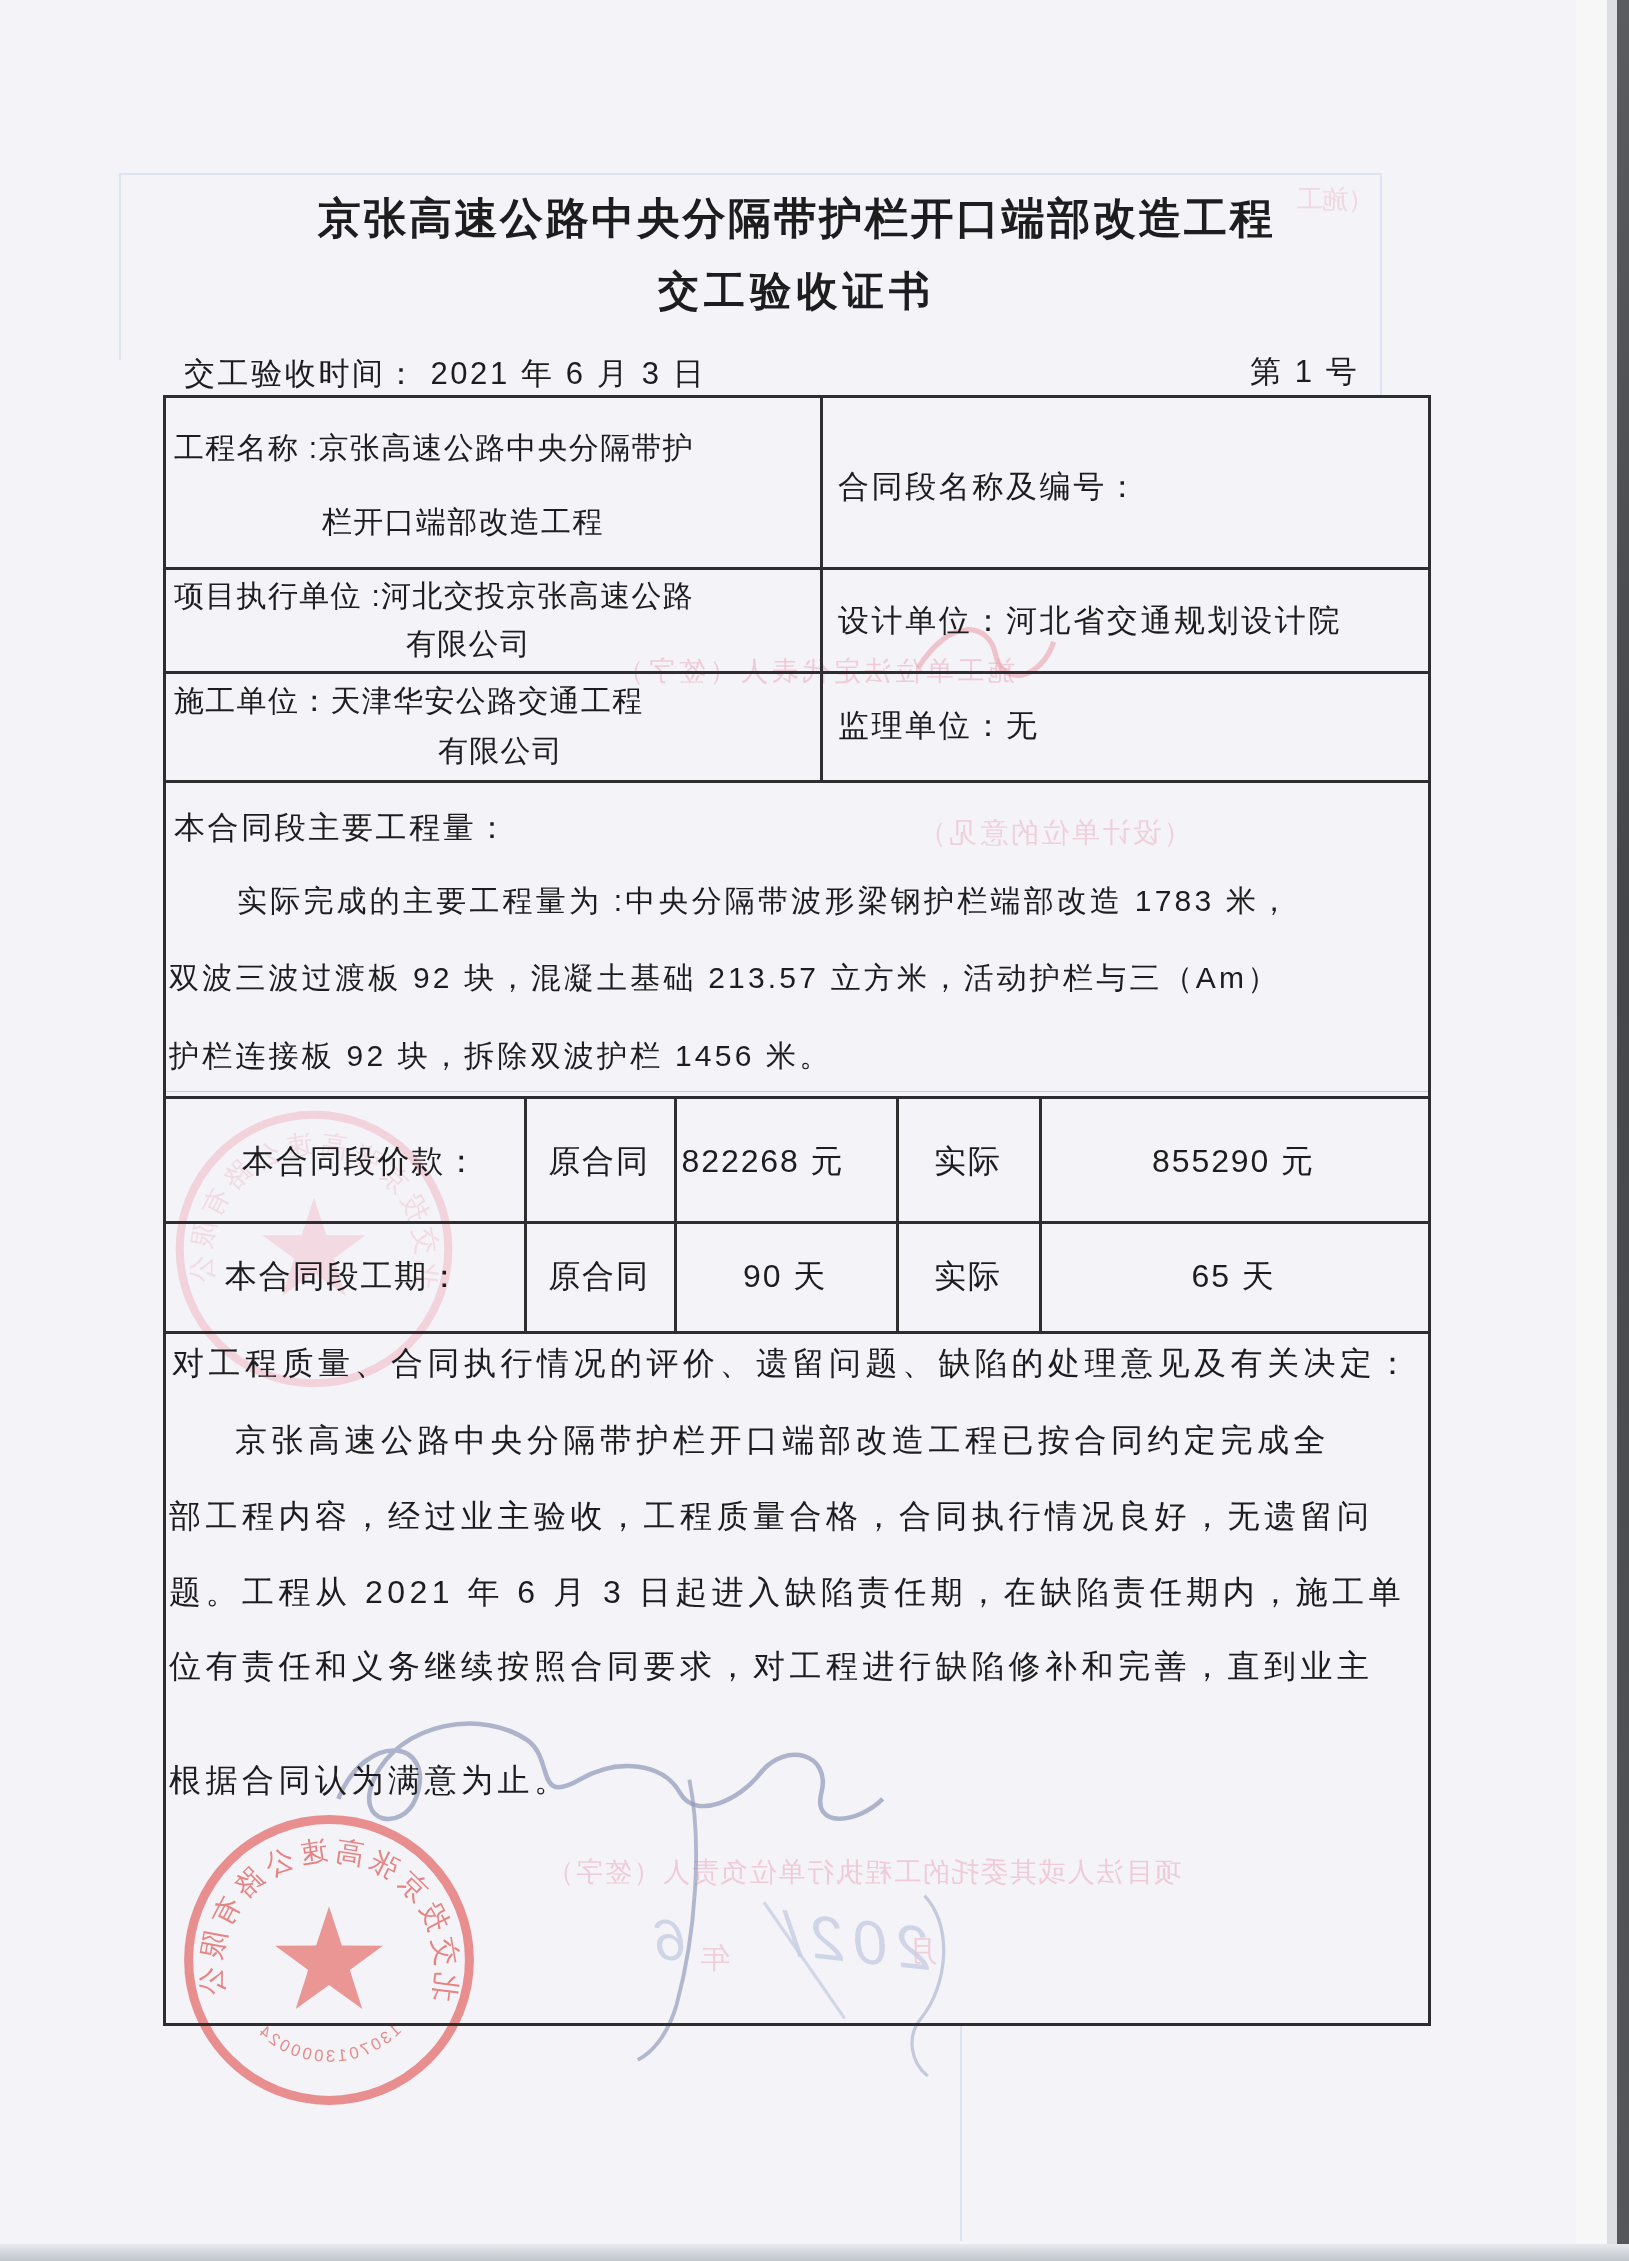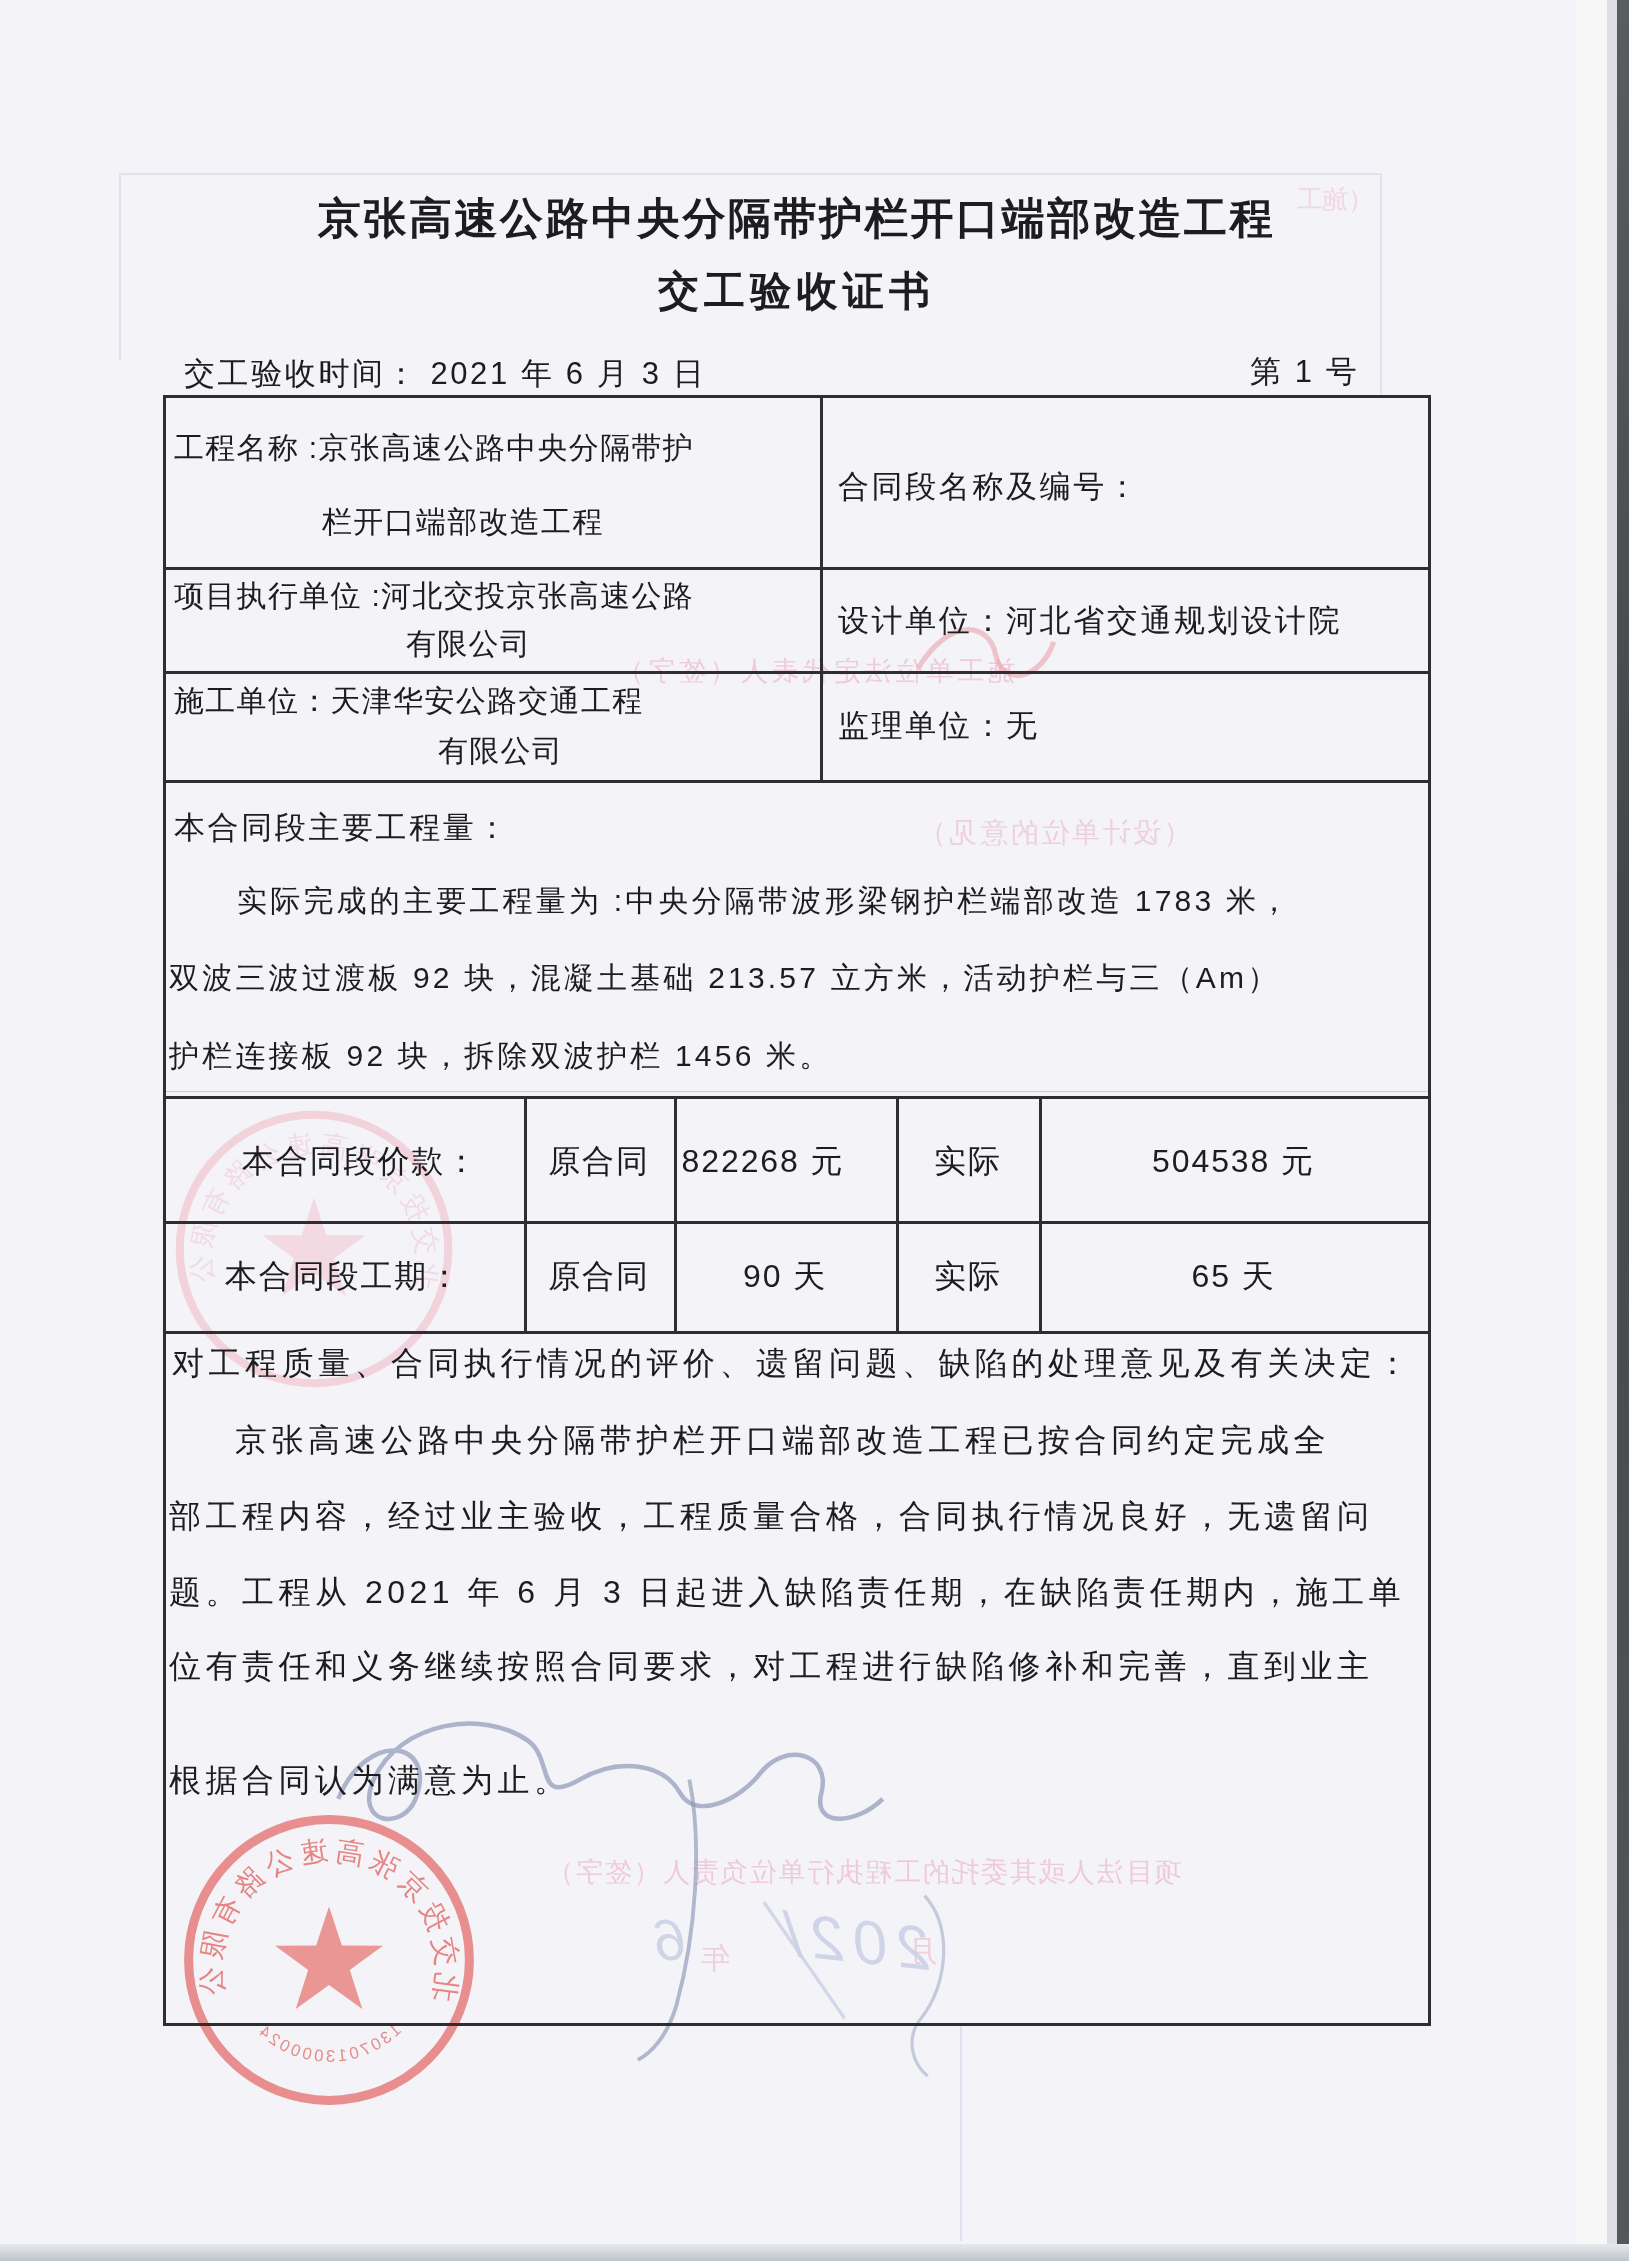--- a/index.html
+++ b/index.html
@@ -139,21 +139,21 @@
 
   <div class="txt fs48" style="left:174px;top:807px;">本合同段主要工程量：</div>
   <div class="txt fs46q" style="left:237px;top:881px;">实际完成的主要工程量为 :中央分隔带波形梁钢护栏端部改造 1783 米，</div>
   <div class="txt fs46q" style="left:169px;top:958px;">双波三波过渡板 92 块，混凝土基础 213.57 立方米，活动护栏与三（Am）</div>
   <div class="txt fs46q" style="left:169px;top:1036px;">护栏连接板 92 块，拆除双波护栏 1456 米。</div>
 
   <div class="txt fs50 center" style="left:163px;top:1140px;width:361px;padding-left:17px;">本合同段价款：</div>
   <div class="txt fs50 center" style="left:524px;top:1140px;width:150px;">原合同</div>
   <div class="txt fs50 center" style="left:674px;top:1140px;width:178px;">822268 元</div>
   <div class="txt fs50 center" style="left:896px;top:1140px;width:144px;">实际</div>
-  <div class="txt fs50 center" style="left:1039px;top:1140px;width:389px;">504538 元</div>
+  <div class="txt fs50 center" style="left:1039px;top:1140px;width:389px;">855290 元</div>
 
   <div class="txt fs50 center" style="left:163px;top:1255px;width:361px;">本合同段工期：</div>
   <div class="txt fs50 center" style="left:524px;top:1255px;width:150px;">原合同</div>
   <div class="txt fs50 center" style="left:674px;top:1255px;width:222px;">90 天</div>
   <div class="txt fs50 center" style="left:896px;top:1255px;width:144px;">实际</div>
   <div class="txt fs50 center" style="left:1039px;top:1255px;width:389px;">65 天</div>
 
   <div class="txt fs49" style="left:172px;top:1342px;">对工程质量、合同执行情况的评价、遗留问题、缺陷的处理意见及有关决定：</div>
   <div class="txt fs49" style="left:235px;top:1419px;">京张高速公路中央分隔带护栏开口端部改造工程已按合同约定完成全</div>
   <div class="txt fs49" style="left:169px;top:1495px;">部工程内容，经过业主验收，工程质量合格，合同执行情况良好，无遗留问</div>

